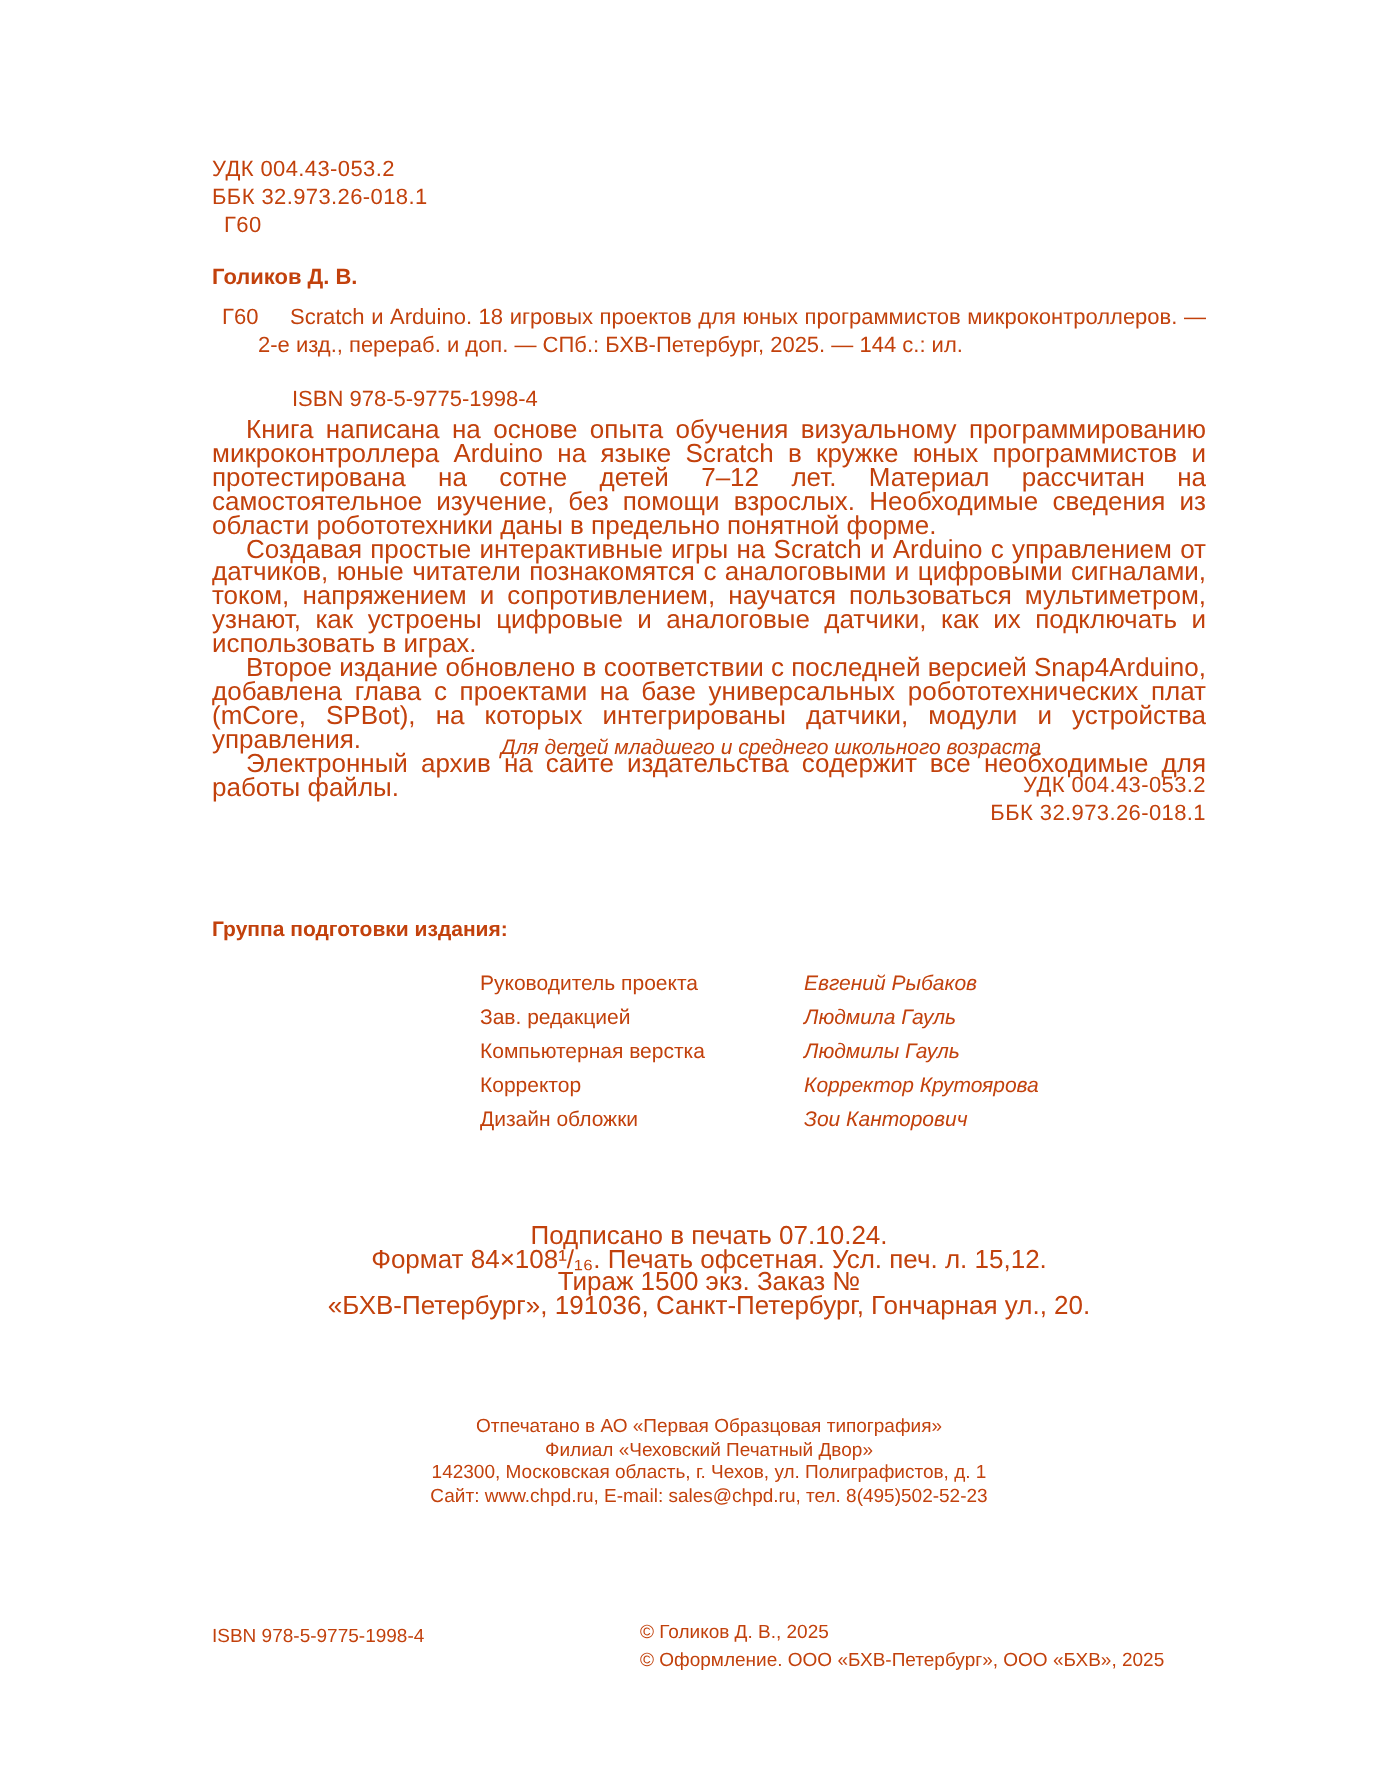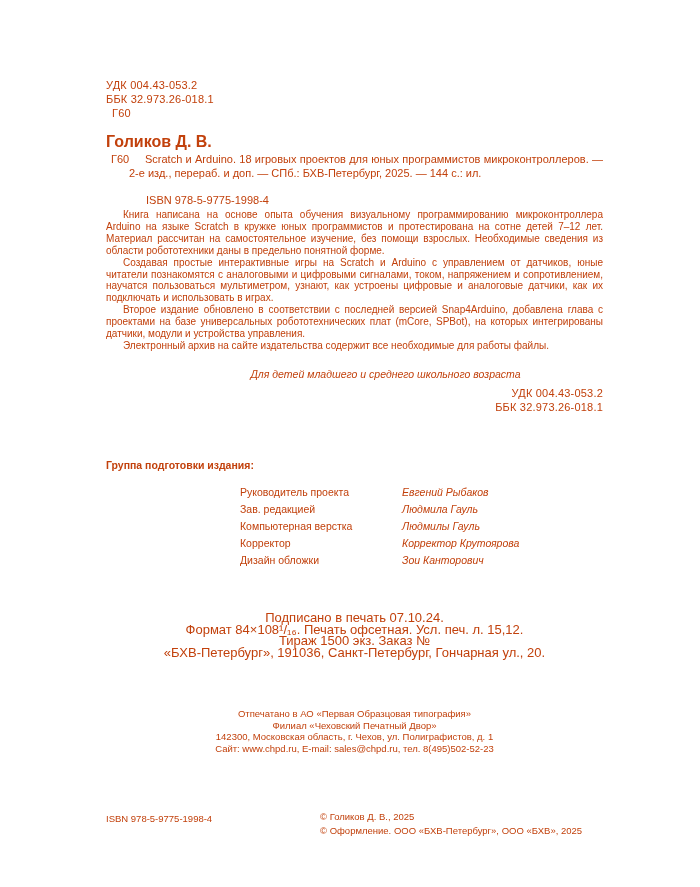--- a/index.html
+++ b/index.html
@@ -11,29 +11,29 @@
     background:#ffffff;
     font-family:Liberation Sans, sans-serif;
     color:#c2410c;
     overflow:hidden;
   }
   .abs { position:absolute; }
 
   .top-codes { top:78px; left:106px; font-size:11px; line-height:14px; letter-spacing:.2px; }
   .top-codes .g60 { padding-left:6px; }
 
-  .author { top:133px; left:106px; font-size:16px; font-weight:bold; }
+  .author { top:133px; left:106px; font-size:11px; font-weight:bold; }
 
   .entry { top:152px; left:106px; width:497px; font-size:11px; line-height:14px; }
   .entry .entry-code { position:absolute; left:5px; top:0; }
   .entry .entry-text { padding-left:23px; text-indent:16px; text-align:justify; }
 
   .isbn-line { top:194px; left:146px; font-size:11px; }
 
-  .annotation { top:209px; left:106px; width:497px; font-size:10px; line-height:11.9px; text-align:justify; }
+  .annotation { top:209px; left:106px; width:497px; font-size:13px; line-height:11.9px; text-align:justify; }
   .annotation p { text-indent:17px; }
 
   .audience { top:368px; left:106px; width:497px; padding-left:62px; text-align:center; font-style:italic; font-size:10.5px; }
 
   .codes-right { top:386px; left:106px; width:497px; text-align:right; font-size:11px; line-height:14px; letter-spacing:.2px; }
 
   .team-title { top:459px; left:106px; width:497px; font-weight:bold; font-size:10.5px; }
 
   .credits { top:486px; left:240px; font-size:10.5px; }
   .credit-row { display:flex; height:17px; align-items:flex-start; }

